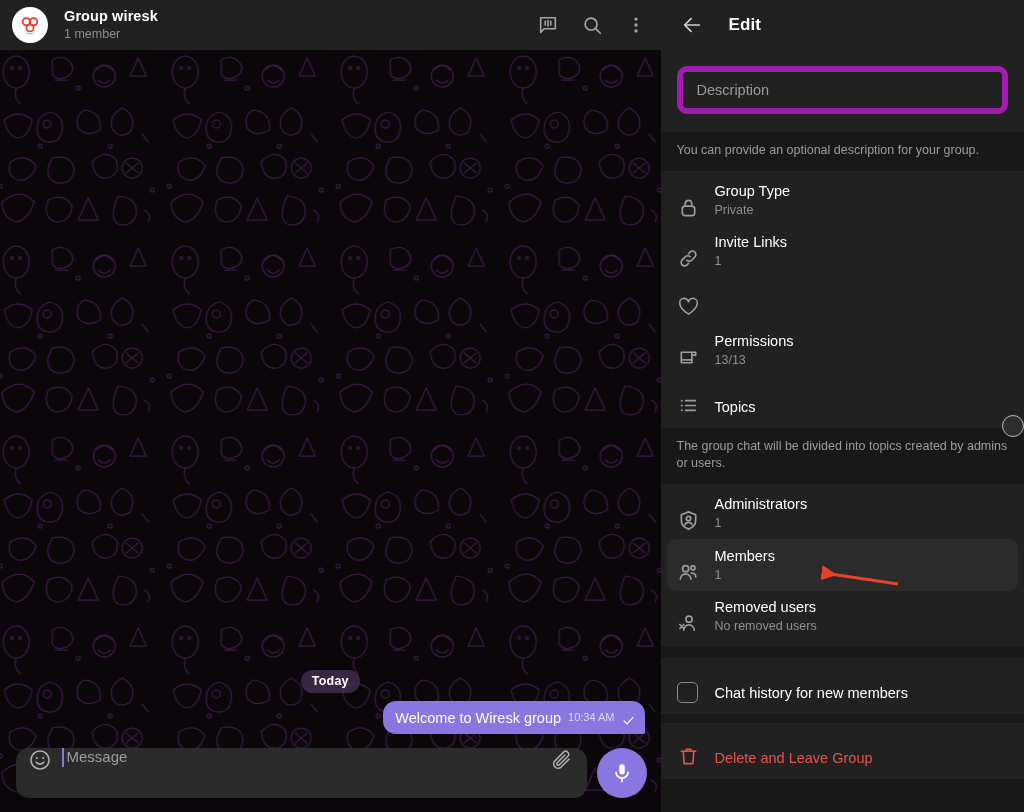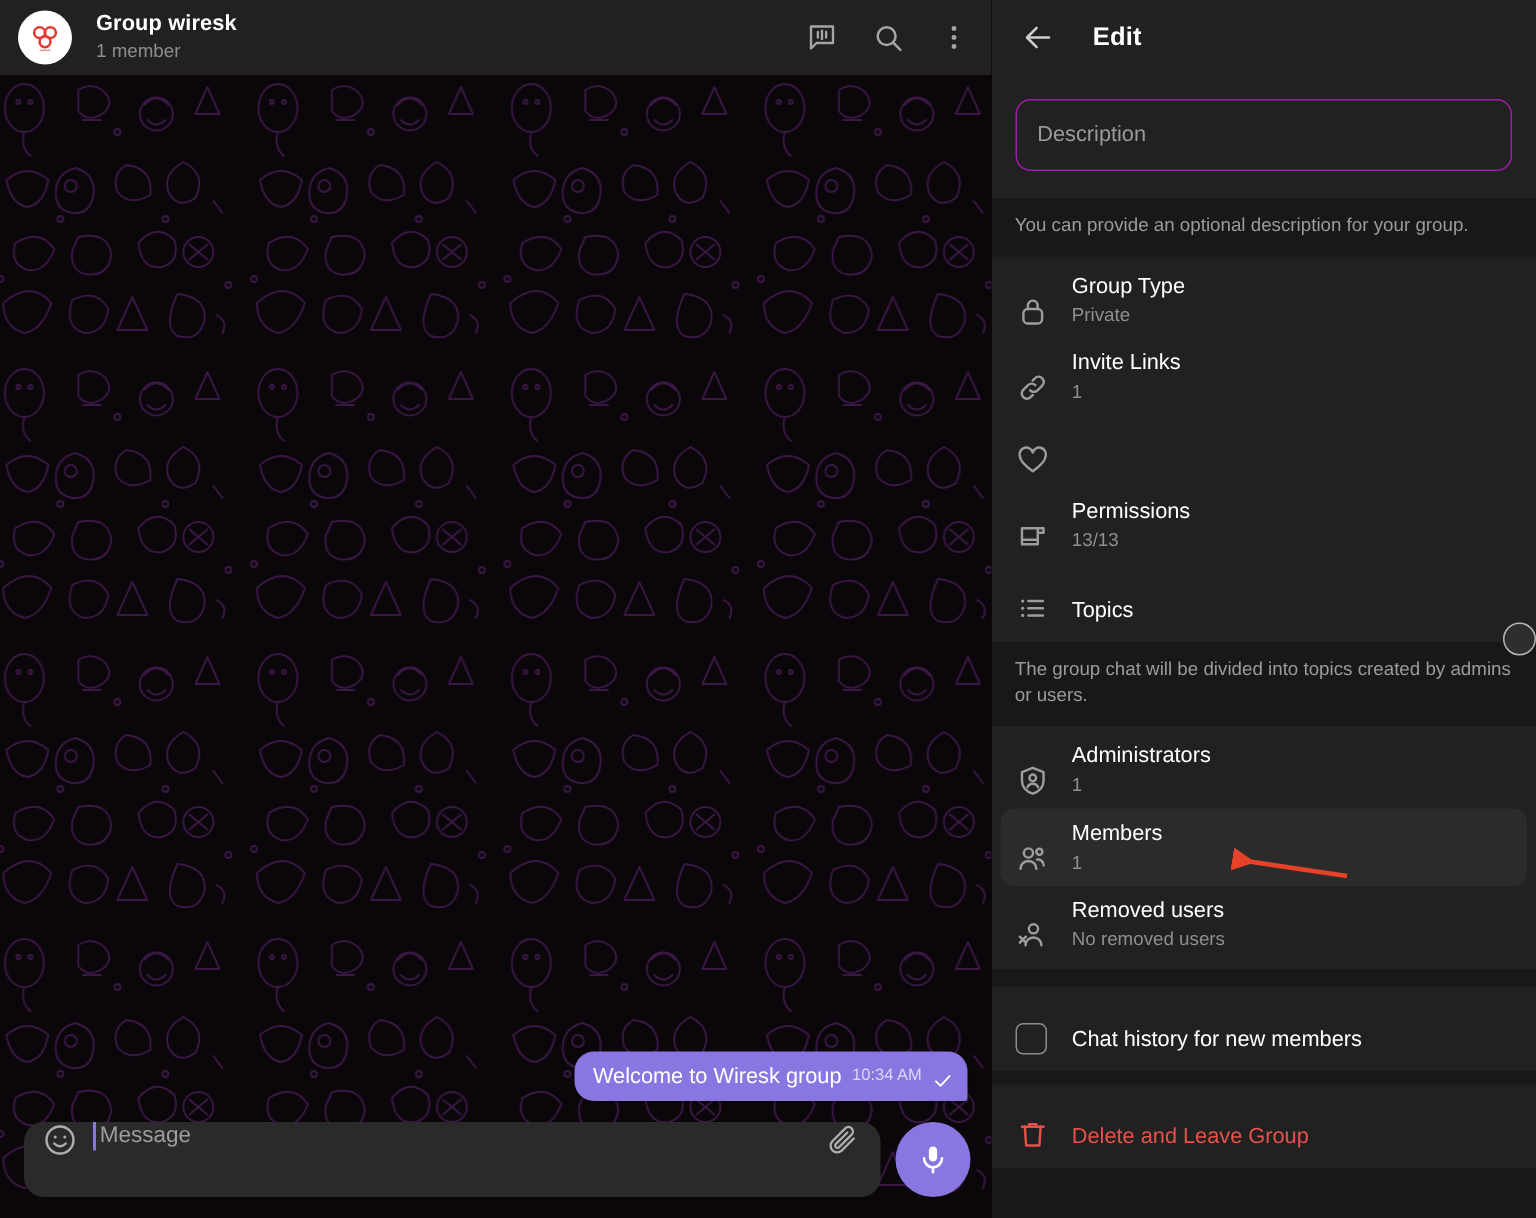--- a/index.html
+++ b/index.html
@@ -83,21 +83,21 @@
   .back-btn { width:22px; height:22px; color:#d0d0d0; cursor:pointer; }
   .back-btn svg { width:100%; height:100%; }
   .edit-title { font-size:17px; font-weight:bold; color:#fff; letter-spacing:.1px; }
 
   .panel-scroll { flex:1 1 auto; overflow:hidden; }
   .gap { height:12px; background:#181818; }
   .gap-sm { height:9px; background:#181818; }
 
   .desc-block { background:#212121; padding:16px 16px 18px; }
   .desc-field {
-    height:48px; border:1px solid #a21caf; border-radius:10px;
+    height:48px; border:6px solid #a21caf; border-radius:10px;
     display:flex; align-items:center; padding:0 14px;
   }
   .desc-input {
     width:100%; background:transparent; border:0; outline:0;
     color:#e6e6e6; font-size:14.5px; font-family:inherit;
   }
   .desc-input::placeholder { color:#9a9a9a; opacity:1; }
 
   .hint { background:#181818; color:#9b9b9b; font-size:12.5px; line-height:17px; padding:10px 16px 12px; }
 
@@ -217,20 +217,23 @@
                 <path d="M152 160 q8 4 4 12"></path>
               </g>
             </pattern>
           </defs>
           <rect width="676" height="762" fill="#0a0609"></rect>
           <rect width="676" height="762" fill="url(#doodles)"></rect>
         </svg>
       </div>
 
       <div class="msg-area">
+        <div class="date-row">
+          <div class="date-pill">Today</div>
+        </div>
         <div class="msg-row">
           <div class="bubble">
             <span>Welcome to Wiresk group</span>
             <span class="time">10:34 AM</span>
             <svg class="tick" viewBox="0 0 16 12" fill="none" stroke="currentColor" stroke-width="1.7" stroke-linecap="round" stroke-linejoin="round">
               <path d="M2 6.5 L6 10.5 L14 1.8"></path>
             </svg>
           </div>
         </div>
       </div>

